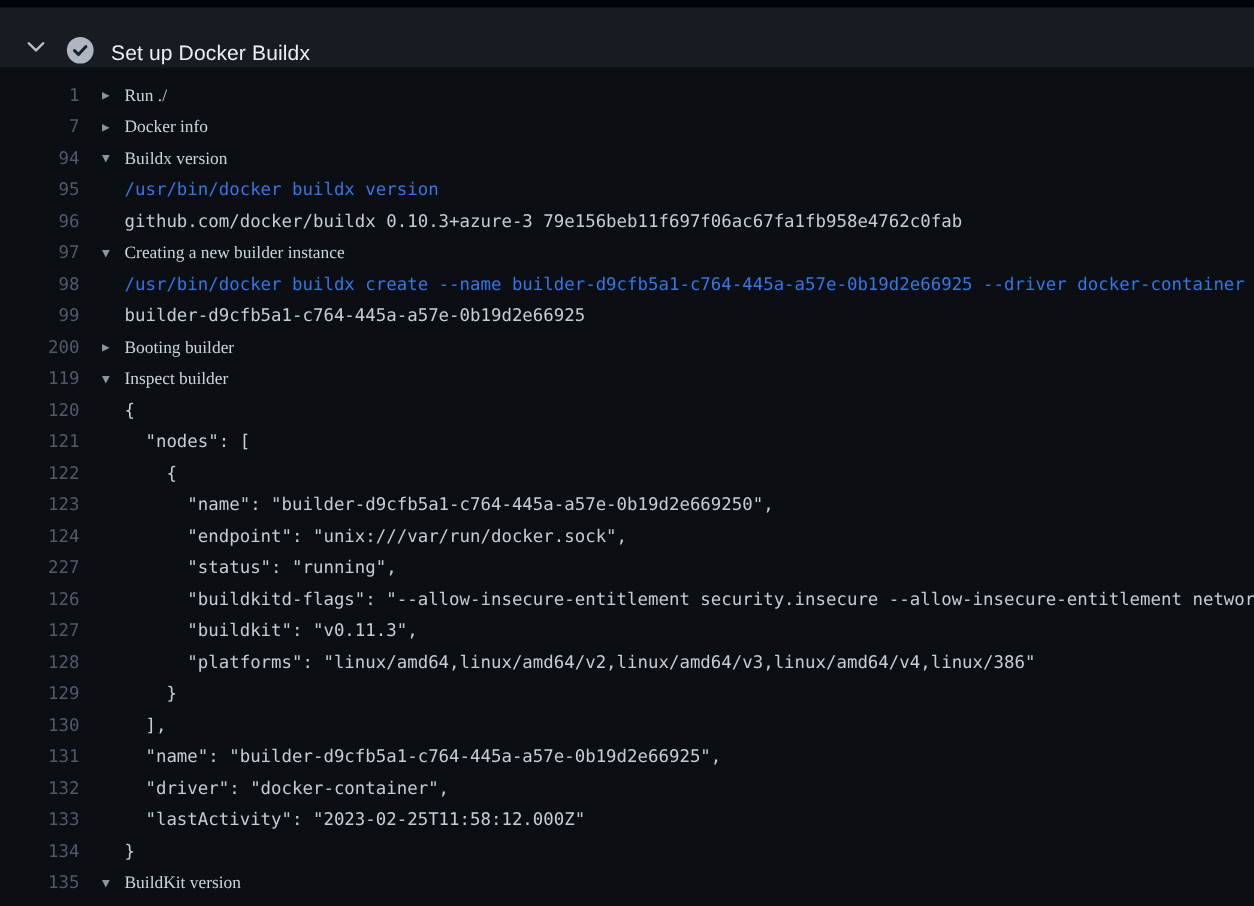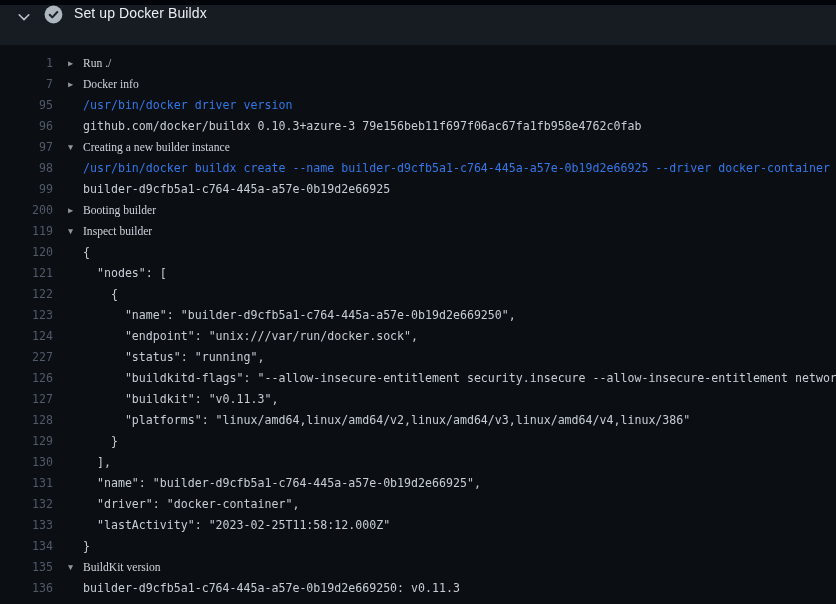--- a/index.html
+++ b/index.html
@@ -8,22 +8,22 @@
     background: #010409;
     font-family: "Liberation Sans", sans-serif;
   }
   
   .step-header {
     position: absolute;
     top: 5px; left: 0; right: 0;
     height: 54px;
     background: #171c23;
     display: flex;
-    align-items: flex-start;
-    padding: 0 12px;
+    align-items: flex-end;
+    padding: 16px 12px;
     cursor: pointer;
   }
   .chevron-btn {
     width: 24px; height: 24px;
     display: flex; align-items: center; justify-content: center;
     background: transparent; border: none; cursor: pointer;
     margin-right: 8px;
   }
   .status-icon {
     width: 19px; height: 19px;
@@ -93,21 +93,22 @@
       <path d="M4.8 8.2 L7.0 10.4 L11.2 5.9" fill="none" stroke="#1b2027" stroke-width="1.7" stroke-linecap="round" stroke-linejoin="round"></path>
     </svg>
   </span>
   <span class="step-title">Set up Docker Buildx</span>
 </div>
 
 <div class="log-area">
   <div id="log-lines">
       <div class="log-line group"><span class="line-num">1</span><span class="line-content"><span class="arrow">▶</span><span class="title-text">Run ./</span></span></div>
       <div class="log-line group"><span class="line-num">7</span><span class="line-content"><span class="arrow">▶</span><span class="title-text">Docker info</span></span></div>
-      <div class="log-line"><span class="line-num">95</span><span class="line-content plain cmd-line"><span class="cmd-text">/usr/bin/docker driver version</span></span></div>
+      <div class="log-line group"><span class="line-num">94</span><span class="line-content"><span class="arrow">▼</span><span class="title-text">Buildx version</span></span></div>
+      <div class="log-line"><span class="line-num">95</span><span class="line-content plain cmd-line"><span class="cmd-text">/usr/bin/docker buildx version</span></span></div>
       <div class="log-line"><span class="line-num">96</span><span class="line-content plain"><span class="out-text">github.com/docker/buildx 0.10.3+azure-3 79e156beb11f697f06ac67fa1fb958e4762c0fab</span></span></div>
       <div class="log-line group"><span class="line-num">97</span><span class="line-content"><span class="arrow">▼</span><span class="title-text">Creating a new builder instance</span></span></div>
       <div class="log-line"><span class="line-num">98</span><span class="line-content plain cmd-line"><span class="cmd-text">/usr/bin/docker buildx create --name builder-d9cfb5a1-c764-445a-a57e-0b19d2e66925 --driver docker-container</span></span></div>
       <div class="log-line"><span class="line-num">99</span><span class="line-content plain"><span class="out-text">builder-d9cfb5a1-c764-445a-a57e-0b19d2e66925</span></span></div>
       <div class="log-line group"><span class="line-num">200</span><span class="line-content"><span class="arrow">▶</span><span class="title-text">Booting builder</span></span></div>
       <div class="log-line group"><span class="line-num">119</span><span class="line-content"><span class="arrow">▼</span><span class="title-text">Inspect builder</span></span></div>
       <div class="log-line"><span class="line-num">120</span><span class="line-content plain"><span class="out-text">{</span></span></div>
       <div class="log-line"><span class="line-num">121</span><span class="line-content plain"><span class="out-text">  "nodes": [</span></span></div>
       <div class="log-line"><span class="line-num">122</span><span class="line-content plain"><span class="out-text">    {</span></span></div>
       <div class="log-line"><span class="line-num">123</span><span class="line-content plain"><span class="out-text">      "name": "builder-d9cfb5a1-c764-445a-a57e-0b19d2e669250",</span></span></div>

